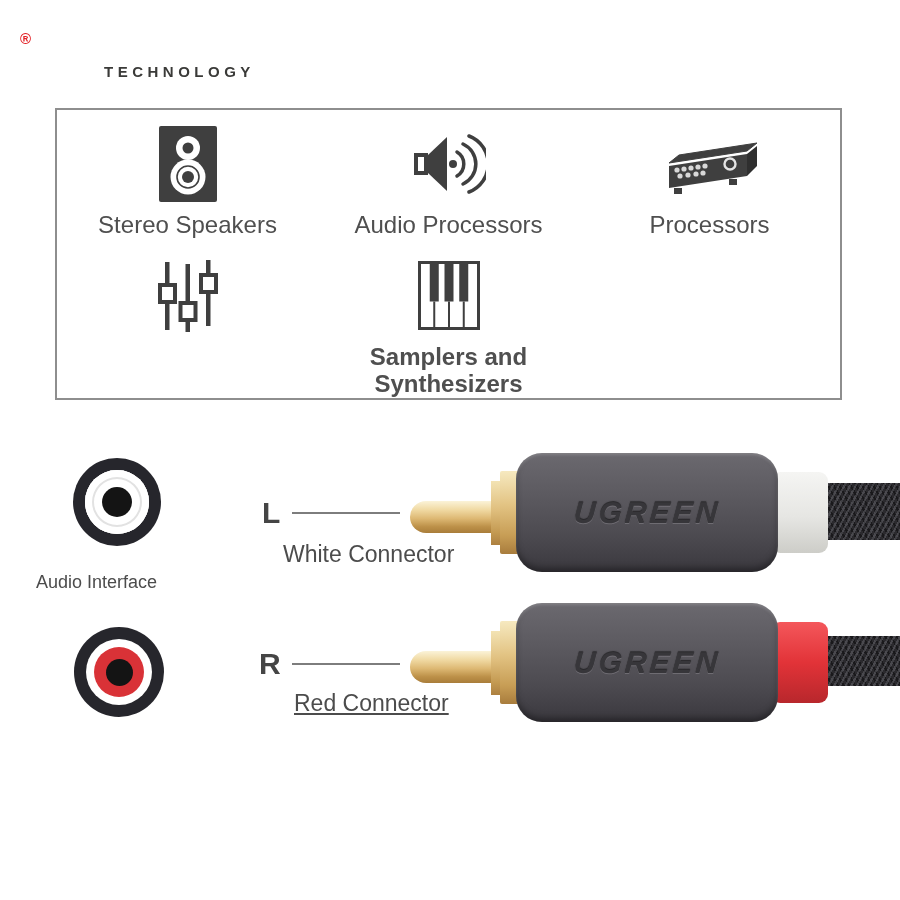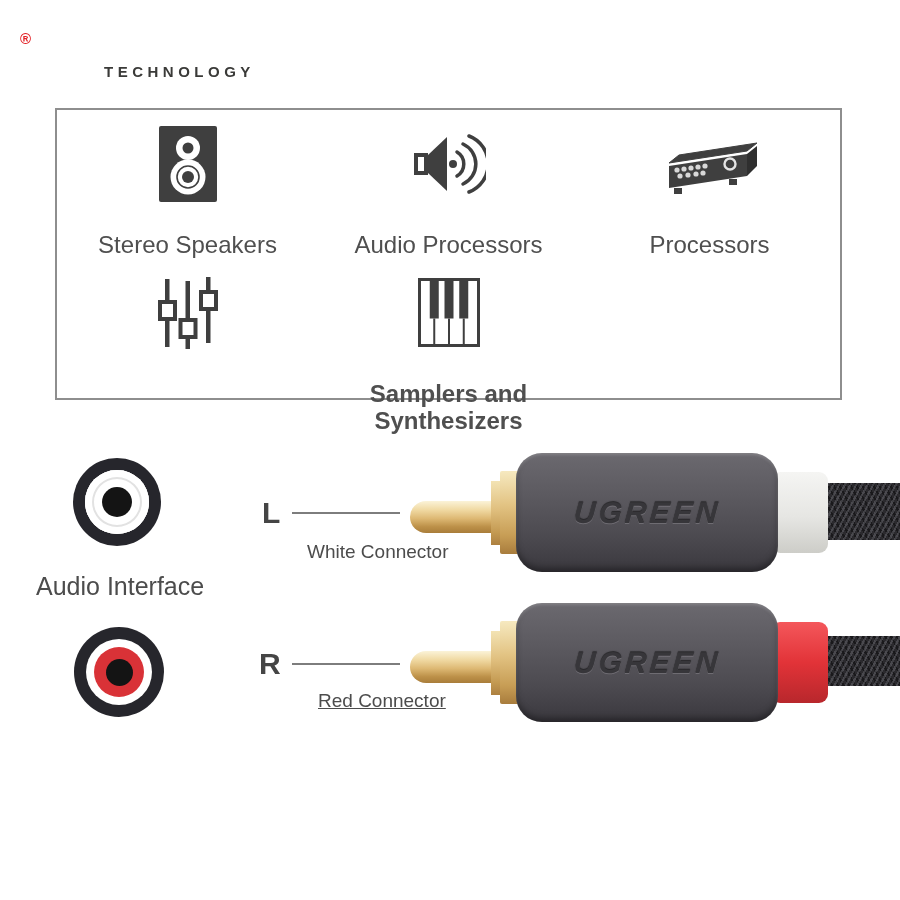--- a/index.html
+++ b/index.html
@@ -11,49 +11,49 @@
   .brand-row{display:flex;align-items:flex-start;}
   .brand-name{font-size:53px;font-weight:bold;letter-spacing:7px;color:#e32227;line-height:1.0;}
   .brand-reg{font-size:15px;font-weight:bold;color:#e32227;margin-top:28px;margin-left:-4px;}
   .brand-tagline{margin-left:80px;margin-top:16px;font-size:15px;font-weight:bold;
                  letter-spacing:4.5px;color:#3a3a38;}
 
   
   .compat{position:absolute;left:55px;top:108px;width:787px;height:292px;
           border:2px solid #8e8e8e;box-sizing:border-box;background:#fff;
           display:grid;grid-template-columns:1fr 1fr 1fr;grid-template-rows:1fr 1fr;}
-  .cell{display:flex;flex-direction:column;align-items:center;padding-top:12px;gap:20px;}
+  .cell{display:flex;flex-direction:column;align-items:center;padding-top:12px;}
   .icon-box{height:84px;display:flex;align-items:center;justify-content:center;}
   .cell-label{margin-top:6px;font-size:24px;color:#4f4f4f;text-align:center;line-height:1.12;}
   .cell-label.wrap{max-width:160px;font-weight:bold;}
 
   
   .jack{position:absolute;border-radius:50%;background:#26262c;display:flex;
         align-items:center;justify-content:center;}
   .jack-white{left:73px;top:458px;width:88px;height:88px;}
   .jack-red{left:74px;top:627px;width:90px;height:90px;}
   .jack-inner{border-radius:50%;background:#ffffff;display:flex;align-items:center;justify-content:center;}
   .jack-white .jack-inner{width:64px;height:64px;box-shadow:inset 0 0 0 7px #fff, inset 0 0 0 9px #e2e2e2;}
   .jack-red .jack-inner{width:66px;height:66px;}
   .jack-red-ring{width:50px;height:50px;border-radius:50%;background:#d93237;
                  display:flex;align-items:center;justify-content:center;}
   .jack-pin-hole{border-radius:50%;background:#141414;}
   .jack-white .jack-pin-hole{width:30px;height:30px;}
   .jack-red .jack-pin-hole{width:27px;height:27px;}
 
-  .iface-label{position:absolute;left:36px;top:572px;font-size:25px;color:#4c4c4c;}
+  .iface-label{position:absolute;left:36px;top:572px;font-size:18px;color:#4c4c4c;}
 
   
   .chan{position:absolute;font-size:30px;font-weight:bold;color:#454545;}
   .chan-L{left:262px;top:496px;}
   .chan-R{left:259px;top:647px;}
   .leader{position:absolute;width:108px;height:2px;background:#7d7d7d;}
   .leader-L{left:292px;top:512px;}
   .leader-R{left:292px;top:663px;}
-  .conn-caption{position:absolute;font-size:19px;color:#4c4c4c;margin-left:24px;}
+  .conn-caption{position:absolute;font-size:23px;color:#4c4c4c;}
   .cap-white{left:283px;top:541px;}
   .cap-red{left:294px;top:690px;text-decoration:underline;}
 
   
   .plug-part{position:absolute;}
   .pin{width:85px;height:32px;border-radius:16px 0 0 16px;z-index:1;
        background:linear-gradient(to bottom,#fbf3d8 0%,#f0d9a2 28%,#ddb873 55%,#bd9149 80%,#a97d3a 100%);}
   .collar-s{width:11px;height:64px;z-index:2;
        background:linear-gradient(to bottom,#f3e3b4 0%,#e0bf7e 45%,#c49a52 80%,#ad8040 100%);}
   .collar-l{width:19px;height:83px;border-radius:2px;z-index:2;

